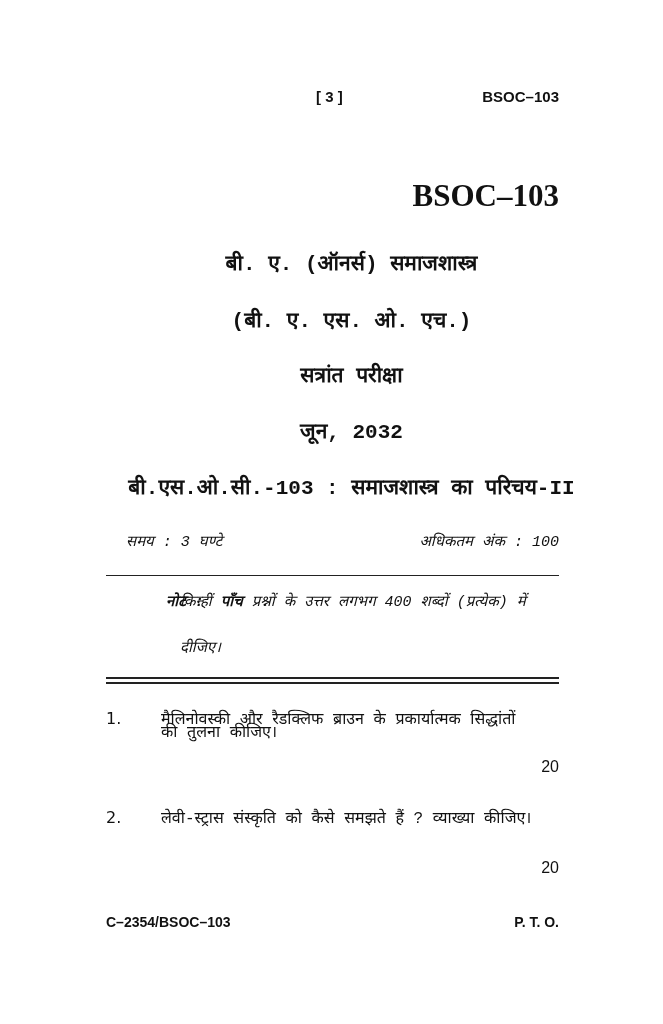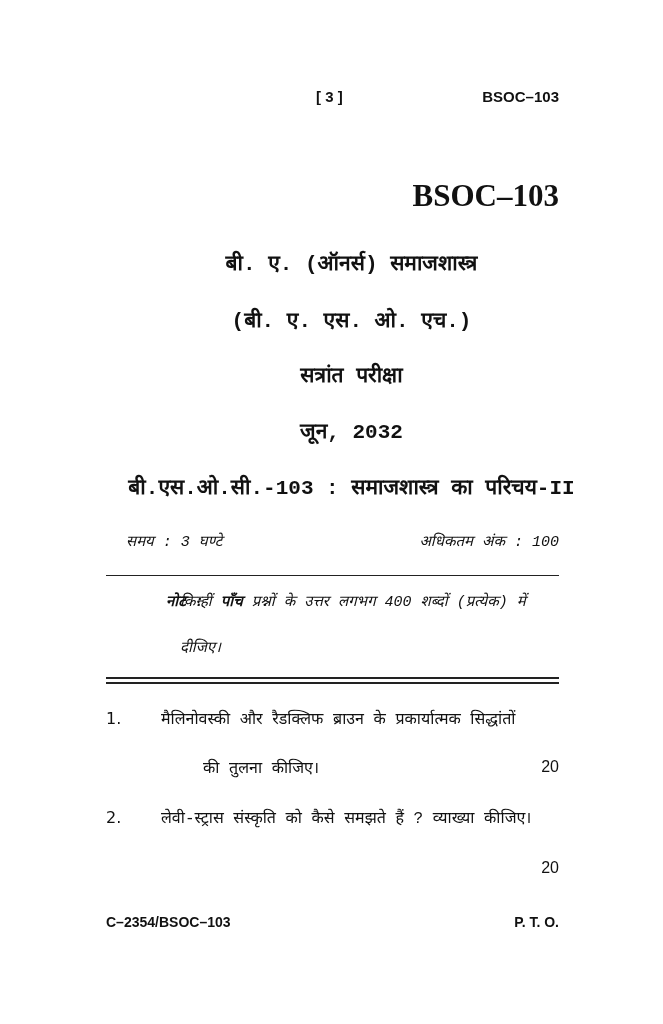--- a/index.html
+++ b/index.html
@@ -39,21 +39,21 @@
   <b>पाँच</b>
   <span>प्रश्नों के उत्तर लगभग 400 शब्दों (प्रत्येक) में</span>
 </div>
 <div class="abs deva ital" style="left:160px; top:636px; font-size:15px;">दीजिए।</div>
 
 <div class="line" style="top:677px; height:2px;"></div>
 <div class="line" style="top:682px; height:2px;"></div>
 
 <div class="q-num" style="top:709px;">1.</div>
 <div class="q-text deva" style="top:707px; width:420px; text-align:justify; white-space:nowrap;">मैलिनोवस्की और रैडक्लिफ ब्राउन के प्रकार्यात्मक सिद्धांतों</div>
-<div class="q-text deva" style="top:756px;margin-left:42px;">की तुलना कीजिए।</div>
+<div class="q-text deva" style="top:720px;">की तुलना कीजिए।</div>
 <div class="marks" style="top:758px;">20</div>
 
 <div class="q-num" style="top:808px;">2.</div>
 <div class="q-text deva" style="top:806px; white-space:nowrap;">लेवी-स्ट्रास संस्कृति को कैसे समझते हैं ? व्याख्या कीजिए।</div>
 <div class="marks" style="top:859px;">20</div>
 
 <div class="abs hdr" style="left:106px; top:914px; font-size:14px;">C–2354/BSOC–103</div>
 <div class="abs hdr" style="right:104px; top:914px; font-size:14px;">P. T. O.</div>
 
 </body></html>

